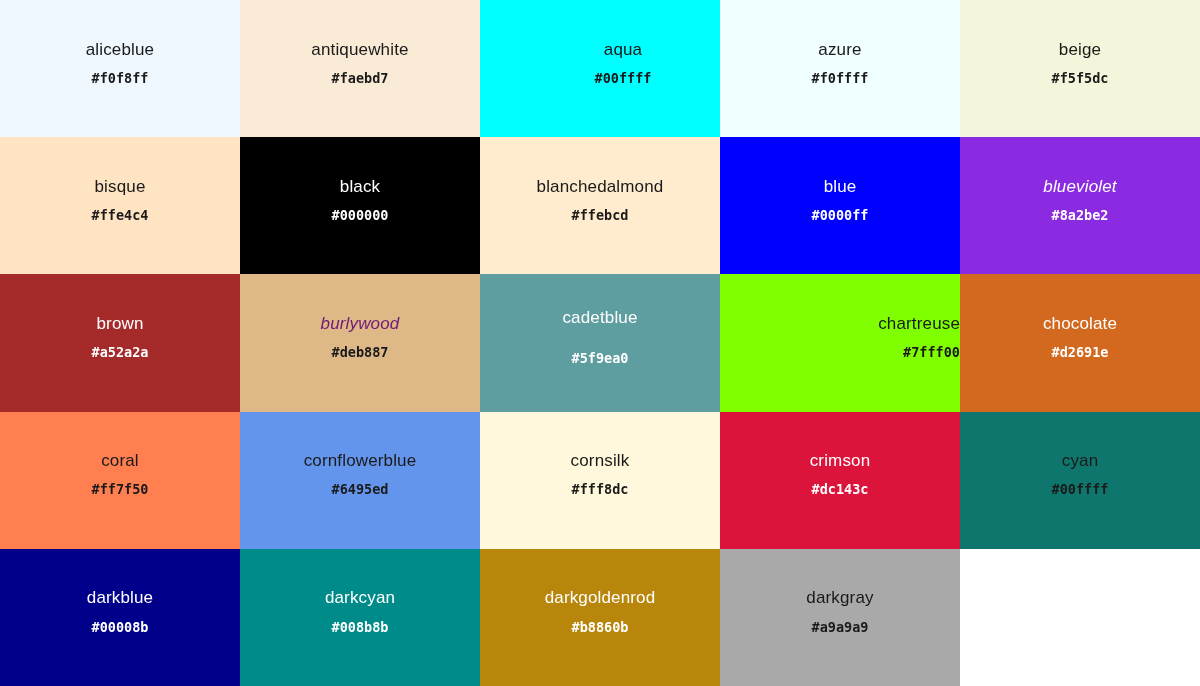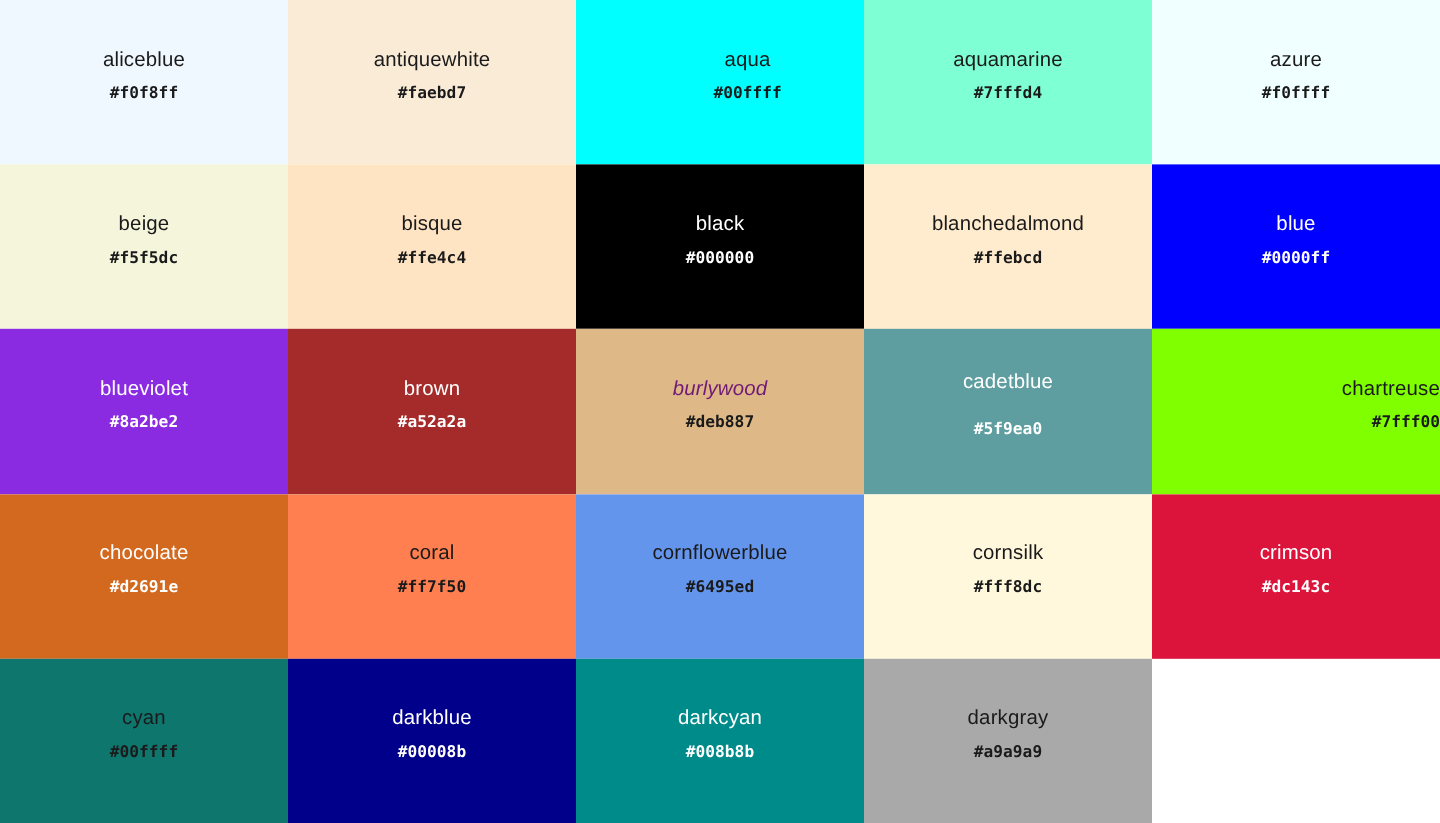--- a/index.html
+++ b/index.html
@@ -67,24 +67,20 @@
       <div class="swatch-hex text-dark" style="color: rgb(26, 26, 26);">#f0f8ff</div>
     </div>
     <div class="swatch" style="background-color: rgb(250, 235, 215);">
       <div class="swatch-name text-dark" style="color: rgb(26, 26, 26);">antiquewhite</div>
       <div class="swatch-hex text-dark" style="color: rgb(26, 26, 26);">#faebd7</div>
     </div>
     <div class="swatch" style="background-color: rgb(0, 255, 255); padding-left: 46px;">
       <div class="swatch-name text-dark" style="color: rgb(26, 26, 26);">aqua</div>
       <div class="swatch-hex text-dark" style="color: rgb(26, 26, 26);">#00ffff</div>
     </div>
-    <div class="swatch" style="background-color: rgb(127, 255, 212);">
-      <div class="swatch-name text-dark" style="color: rgb(26, 26, 26);">aquamarine</div>
-      <div class="swatch-hex text-dark" style="color: rgb(26, 26, 26);">#7fffd4</div>
-    </div>
     <div class="swatch" style="background-color: rgb(240, 255, 255);">
       <div class="swatch-name text-dark" style="color: rgb(26, 26, 26);">azure</div>
       <div class="swatch-hex text-dark" style="color: rgb(26, 26, 26);">#f0ffff</div>
     </div>
     <div class="swatch" style="background-color: rgb(245, 245, 220);">
       <div class="swatch-name text-dark" style="color: rgb(26, 26, 26);">beige</div>
       <div class="swatch-hex text-dark" style="color: rgb(26, 26, 26);">#f5f5dc</div>
     </div>
     <div class="swatch" style="background-color: rgb(255, 228, 196);">
       <div class="swatch-name text-dark" style="color: rgb(26, 26, 26);">bisque</div>
@@ -96,21 +92,21 @@
     </div>
     <div class="swatch" style="background-color: rgb(255, 235, 205);">
       <div class="swatch-name text-dark" style="color: rgb(26, 26, 26);">blanchedalmond</div>
       <div class="swatch-hex text-dark" style="color: rgb(26, 26, 26);">#ffebcd</div>
     </div>
     <div class="swatch" style="background-color: rgb(0, 0, 255);">
       <div class="swatch-name text-light" style="color: rgb(255, 255, 255);">blue</div>
       <div class="swatch-hex text-light" style="color: rgb(255, 255, 255);">#0000ff</div>
     </div>
     <div class="swatch" style="background-color: rgb(138, 43, 226);">
-      <div class="swatch-name text-light" style="color: rgb(255, 255, 255);">blueviolet</div>
+      <div class="swatch-name text-light" style="color: rgb(255, 255, 255); font-style: italic;">blueviolet</div>
       <div class="swatch-hex text-light" style="color: rgb(255, 255, 255);">#8a2be2</div>
     </div>
     <div class="swatch" style="background-color: rgb(165, 42, 42);">
       <div class="swatch-name text-light" style="color: rgb(255, 255, 255);">brown</div>
       <div class="swatch-hex text-light" style="color: rgb(255, 255, 255);">#a52a2a</div>
     </div>
     <div class="swatch" style="background-color: rgb(222, 184, 135);">
       <div class="swatch-name text-dark" style="color: #701a75; font-style: italic;">burlywood</div>
       <div class="swatch-hex text-dark" style="color: rgb(26, 26, 26);">#deb887</div>
     </div>
@@ -147,17 +143,21 @@
       <div class="swatch-hex text-dark" style="color: rgb(26, 26, 26);">#00ffff</div>
     </div>
     <div class="swatch" style="background-color: rgb(0, 0, 139);">
       <div class="swatch-name text-light" style="color: rgb(255, 255, 255);">darkblue</div>
       <div class="swatch-hex text-light" style="color: rgb(255, 255, 255);">#00008b</div>
     </div>
     <div class="swatch" style="background-color: rgb(0, 139, 139);">
       <div class="swatch-name text-light" style="color: rgb(255, 255, 255);">darkcyan</div>
       <div class="swatch-hex text-light" style="color: rgb(255, 255, 255);">#008b8b</div>
     </div>
+    <div class="swatch" style="background-color: rgb(184, 134, 11);">
+      <div class="swatch-name text-light" style="color: rgb(255, 255, 255);">darkgoldenrod</div>
+      <div class="swatch-hex text-light" style="color: rgb(255, 255, 255);">#b8860b</div>
+    </div>
     <div class="swatch" style="background-color: rgb(169, 169, 169);">
       <div class="swatch-name text-dark" style="color: rgb(26, 26, 26);">darkgray</div>
       <div class="swatch-hex text-dark" style="color: rgb(26, 26, 26);">#a9a9a9</div>
     </div>
   </main>
 
 </body></html>

